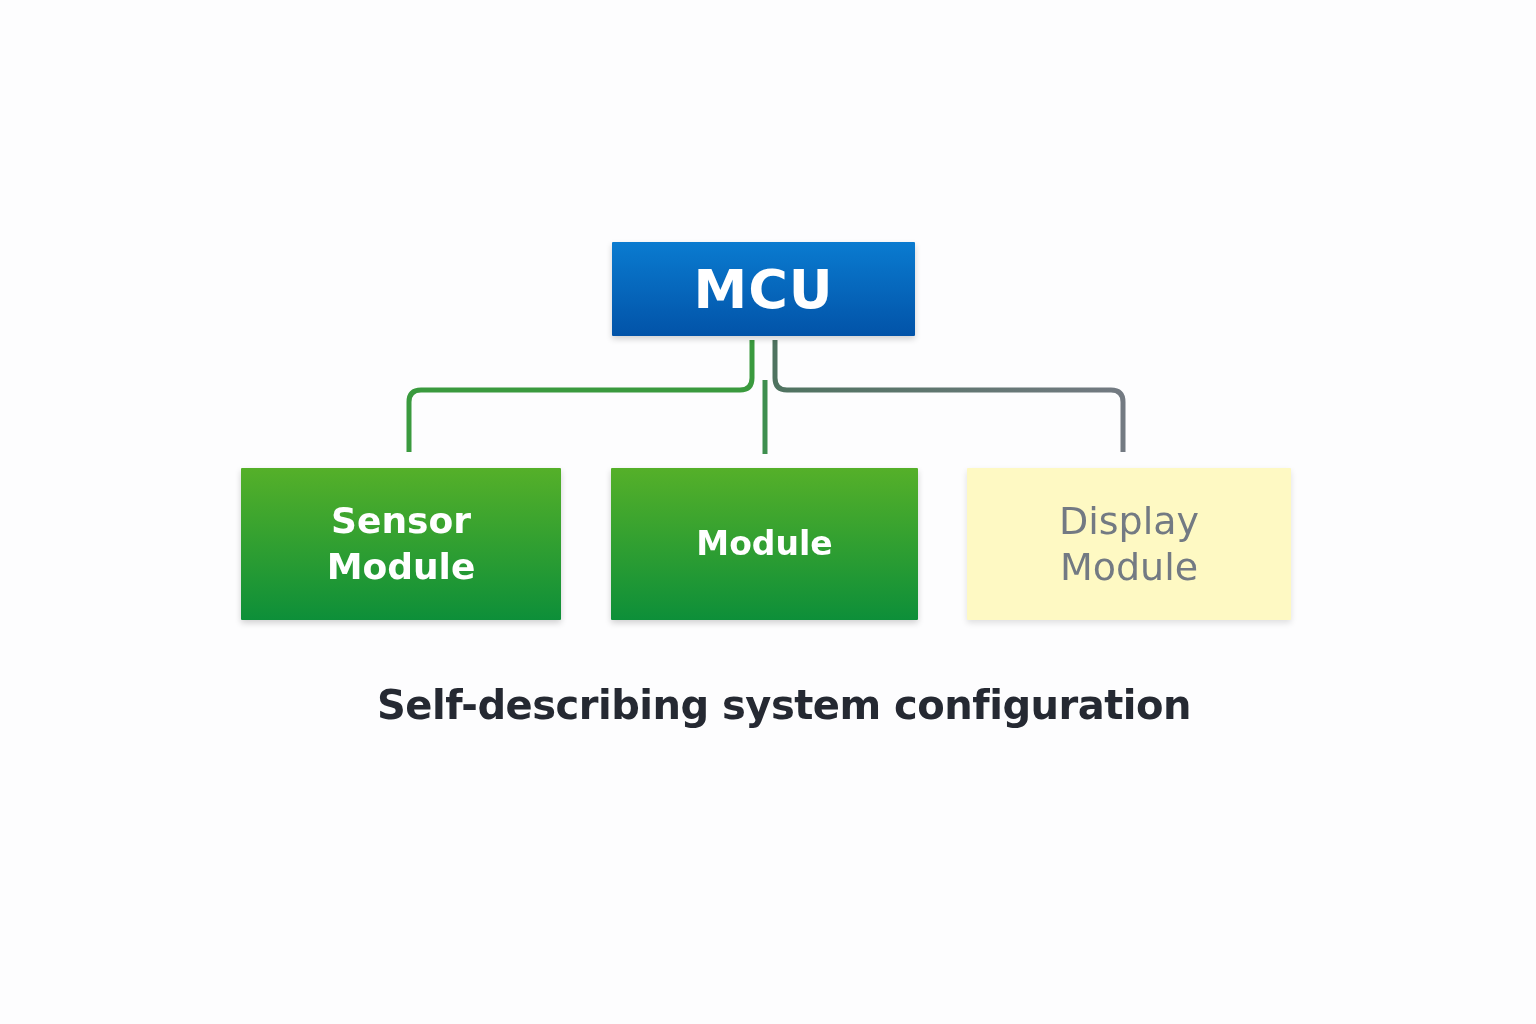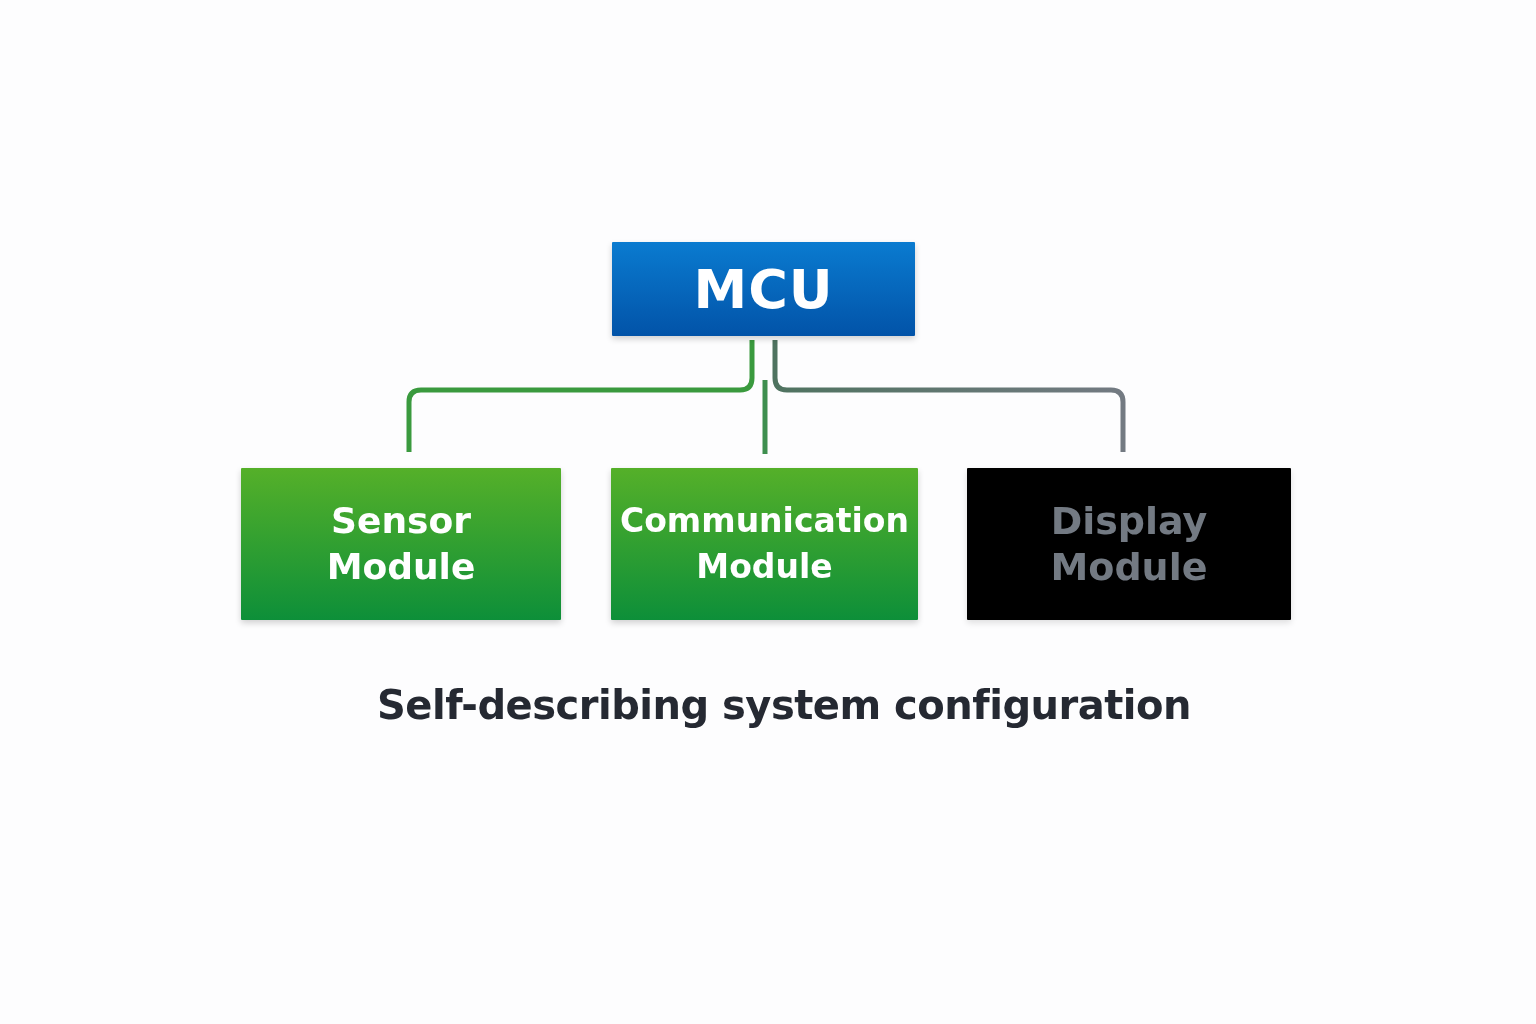--- a/index.html
+++ b/index.html
@@ -49,23 +49,23 @@
       top: 468px;
       height: 152px;
       font-size: 36px;
       line-height: 46px;
     }
     .node-green {
       background: linear-gradient(180deg, #55b029 0%, #0d8f39 100%);
       color: #ffffff;
     }
     .node-gray {
-      background: #000000;
+      background: #fef9c3;
       color: #737a83;
-      font-weight: bold;
+      font-weight: normal;
       box-shadow: 0 3px 6px rgba(0,0,0,0.12);
     }
     .node-sensor { left: 241px; width: 320px; }
     .node-comm { left: 611px; width: 307px; font-size: 33px; }
     .node-display { left: 967px; width: 324px; font-size: 38px; }
     .caption {
       position: absolute;
       left: 16px;
       top: 682px;
       width: 1536px;
@@ -97,21 +97,20 @@
   <div class="node node-mcu">
     <span>MCU</span>
   </div>
 
   <div class="node node-module node-green node-sensor">
     <span>Sensor</span>
     <span>Module</span>
   </div>
 
   <div class="node node-module node-green node-comm">
-    <span>Communication</span>
     <span>Module</span>
   </div>
 
   <div class="node node-module node-gray node-display">
     <span>Display</span>
     <span>Module</span>
   </div>
 
   <div class="caption">Self-describing system configuration</div>
 

